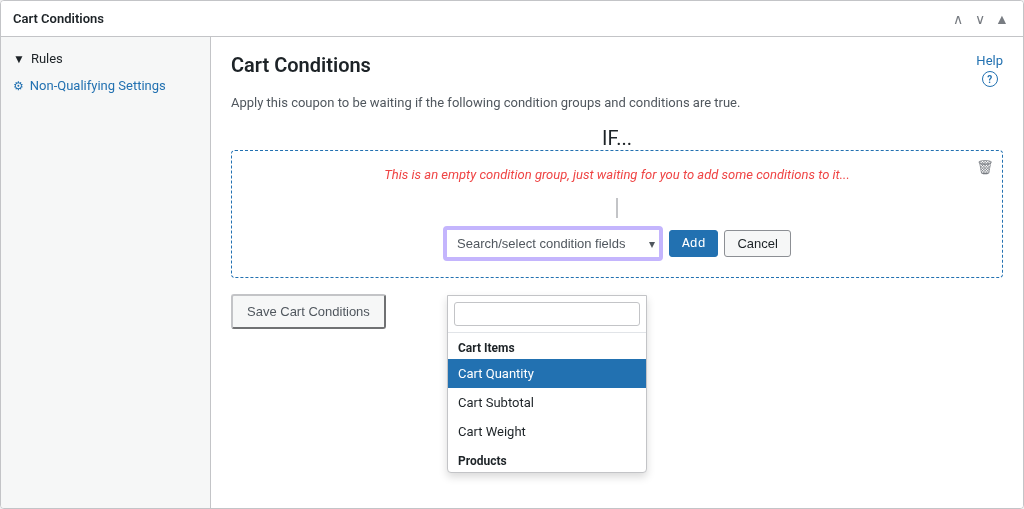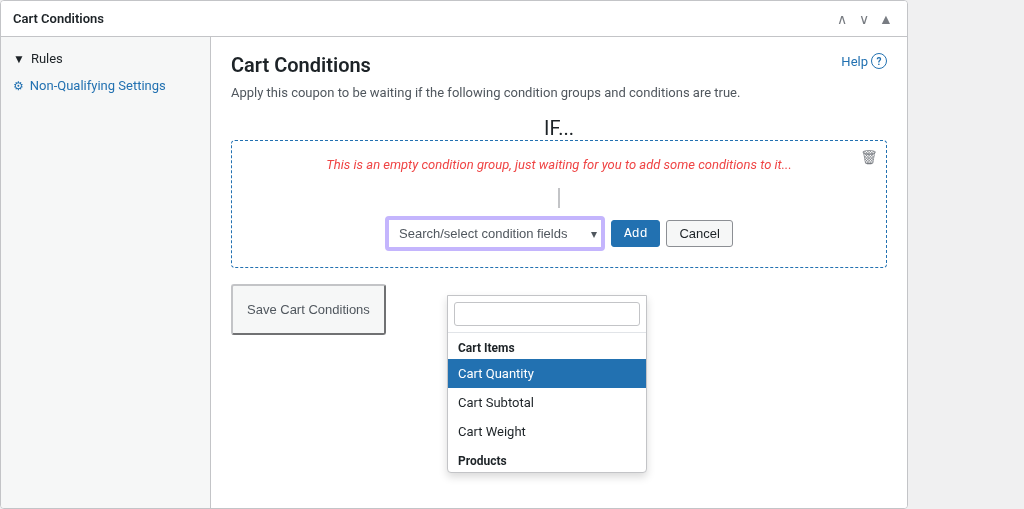--- a/index.html
+++ b/index.html
@@ -1,19 +1,19 @@
 <!DOCTYPE html>
 <html><head>
   <meta charset="utf-8">
   <style>
     * { box-sizing: border-box; margin: 0; padding: 0; }
     body { font-family: -apple-system, BlinkMacSystemFont, "Segoe UI", Roboto, sans-serif; font-size: 13px; background: #f0f0f1; color: #1d2327; }
 
     .window {
-      width: 908px;
+      width: 1024px;
       height: 509px;
       background: #fff;
       border: 1px solid #c3c4c7;
       border-radius: 4px;
       overflow: hidden;
       display: flex;
       flex-direction: column;
     }
 
     .title-bar {
@@ -101,20 +101,21 @@
       color: #1d2327;
     }
 
     .help-link {
       color: #2271b1;
       text-decoration: none;
       font-size: 13px;
       display: flex;
       align-items: center;
       gap: 3px;
+      flex-direction: column;
     }
 
     .help-icon {
       width: 16px;
       height: 16px;
       border-radius: 50%;
       border: 1.5px solid #2271b1;
       display: inline-flex;
       align-items: center;
       justify-content: center;
@@ -226,21 +227,21 @@
     .btn-secondary {
       background: #f6f7f7;
       color: #1d2327;
       border-color: #8c8f94;
     }
 
     .btn-save {
       background: #f6f7f7;
       color: #50575e;
       border-color: #c3c4c7;
-      padding: 16px 14px;
+      padding: 8px 14px;
       border-radius: 3px;
       font-size: 13px;
       cursor: pointer;
     }
 
     
     .dropdown-overlay {
       position: absolute;
       top: 295px;
       left: 447px;

